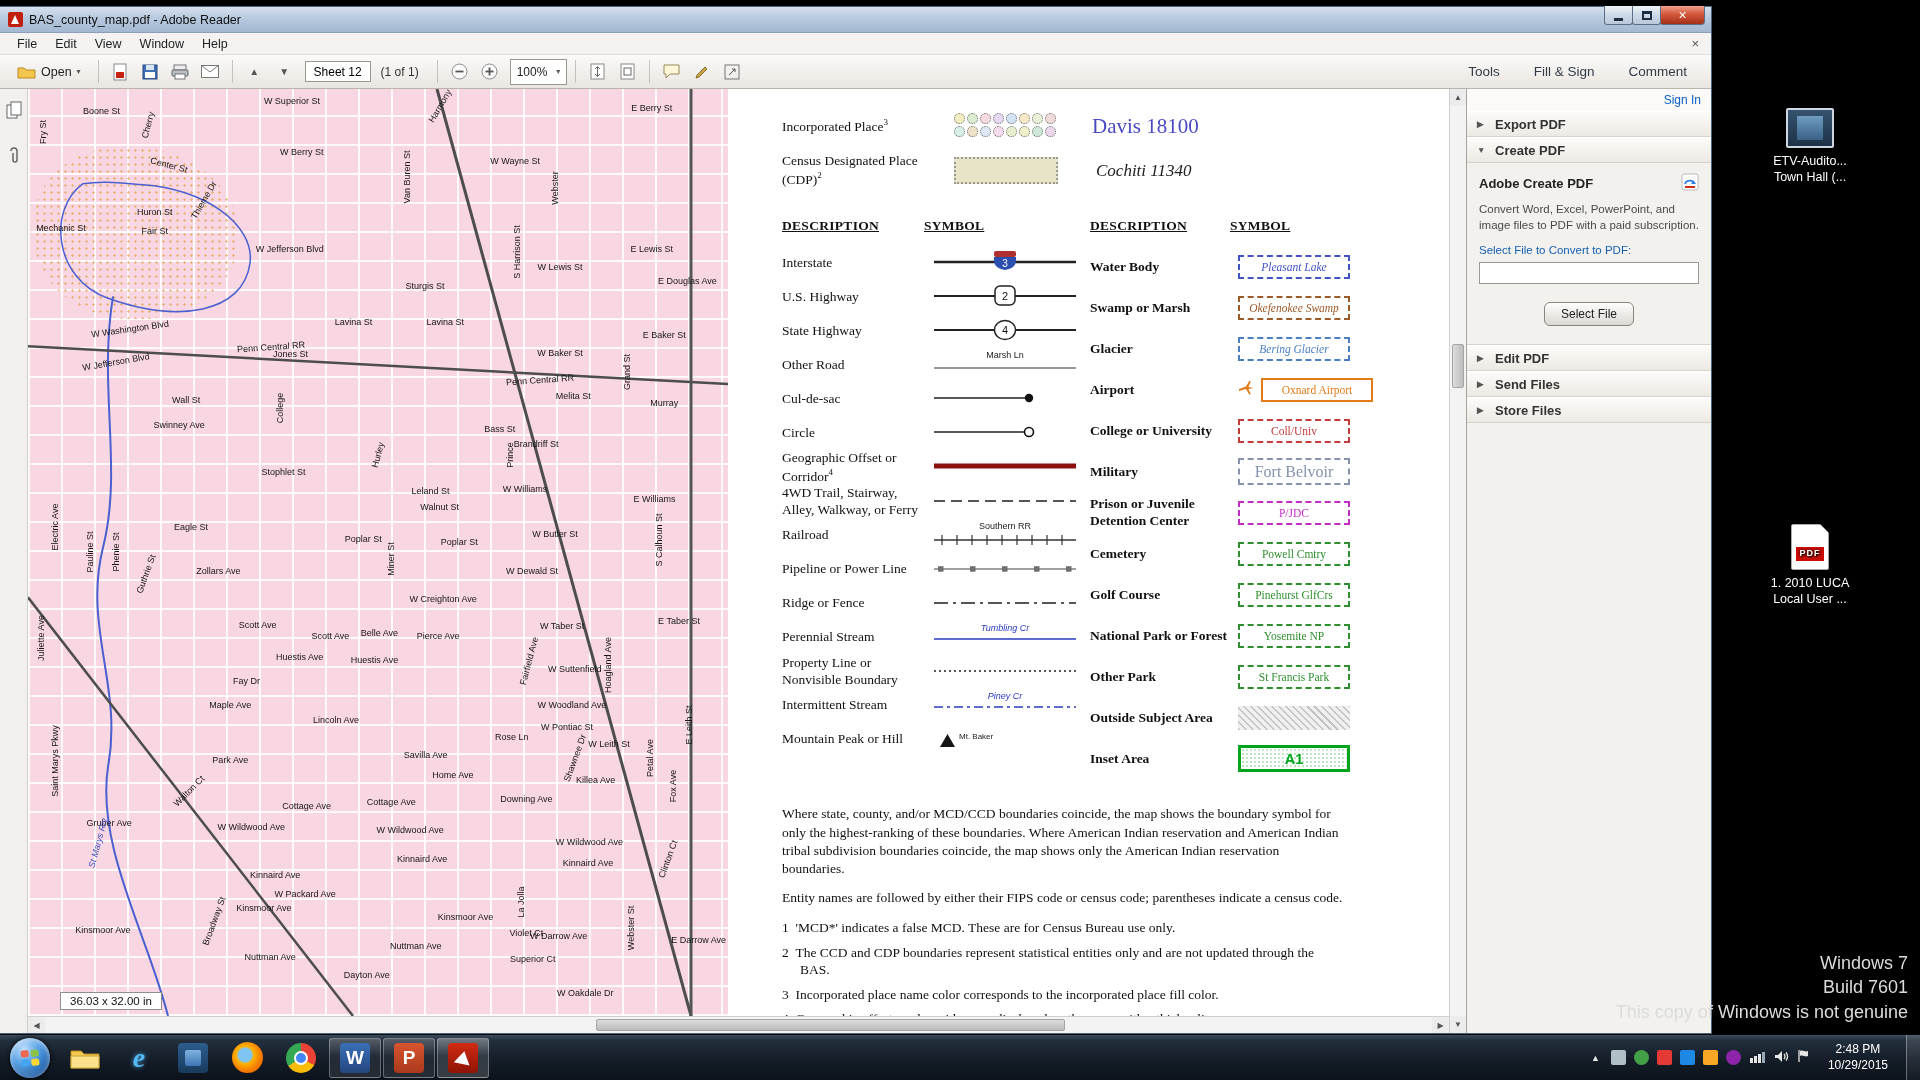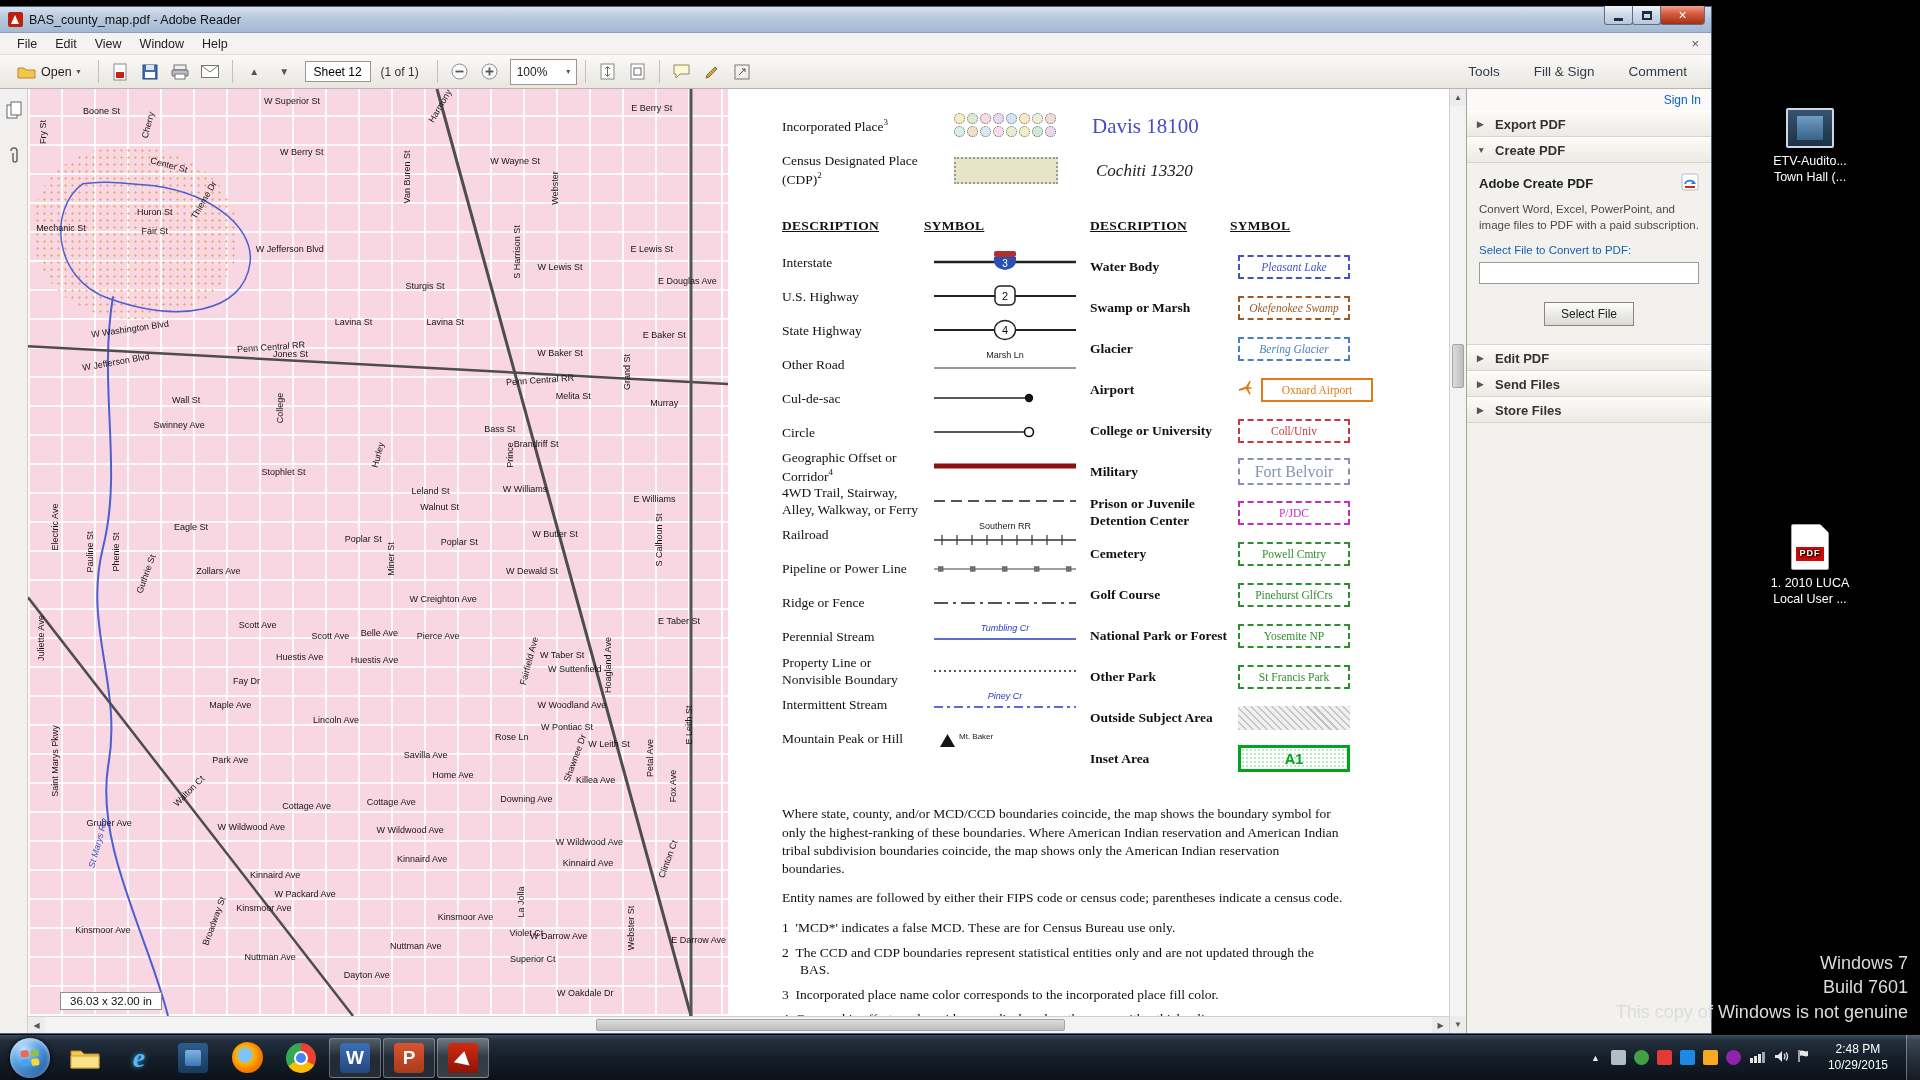--- a/index.html
+++ b/index.html
@@ -33,21 +33,21 @@
   .toolbar { height:34px; flex:none; display:flex; align-items:center;
     background:linear-gradient(#fbfaf9,#e9e6e1); border-bottom:1px solid #b9b4ac; padding:0 8px; gap:3px; }
   .open-btn { display:flex; align-items:center; gap:5px; height:26px; padding:0 9px; background:transparent;
     border:none; font-size:12.5px; color:#222; font-family:inherit; }
   .tb-ico { width:27px; height:25px; display:flex; align-items:center; justify-content:center; }
   .tb-arrow { font-size:10px; color:#555; }
   .tb-sep { width:1px; height:23px; background:#c6c1b9; margin:0 5px; }
   .page-input { width:66px; height:21px; border:1px solid #9b968e; font-size:12px; text-align:center;
     font-family:inherit; background:#fff; margin-left:4px; }
   .page-count { font-size:12px; color:#333; margin:0 10px 0 7px; white-space:nowrap; }
-  .zoom-box { display:flex; align-items:center; gap:19px; height:21px; border:1px solid #9b968e;
+  .zoom-box { display:flex; align-items:center; gap:9px; height:21px; border:1px solid #9b968e;
     background:#fff; padding:12px 6px; font-size:12px; color:#222; margin-left:4px; }
   .dd { font-size:8px; color:#555; }
   .tb-right { margin-left:auto; display:flex; gap:34px; padding-right:16px; font-size:13.5px; color:#323c49; }
 
   
   .content { flex:1; display:flex; min-height:0; }
   .navstrip { width:28px; flex:none; background:#f1f0ee; border-right:1px solid #d2cfca;
     display:flex; flex-direction:column; align-items:center; padding-top:12px; gap:24px; }
   .docarea { flex:1; position:relative; background:#9b9b9b; min-width:0; }
   .page { position:absolute; inset:0 0 17px 0; display:flex; overflow:hidden; background:#fff; }
@@ -131,21 +131,21 @@
   .panel-section { height:26px; flex:none; display:flex; align-items:center; gap:8px; padding:0 10px;
     background:linear-gradient(#fcfbf9,#edeae4); border-top:1px solid #fff; border-bottom:1px solid #d7d3cc;
     font-weight:bold; color:#333; }
   .tri { font-size:8.5px; color:#555; width:10px; }
   .create-body { padding:10px 12px 18px; border-bottom:1px solid #d7d3cc; }
   .cp-title { display:flex; align-items:center; justify-content:space-between; font-weight:bold; font-size:13px; color:#222; }
   .cp-desc { font-size:11.5px; color:#4a4a4a; line-height:1.4; margin:7px 0 11px; }
   .cp-select { font-size:11.5px; color:#1560b0; margin-bottom:6px; }
   .cp-input { width:100%; height:22px; border:1px solid #999; background:#fff; font-family:inherit; }
   .cp-btn { display:block; margin:18px auto 0; padding:4px 16px; font-size:12px; font-family:inherit;
-    background:linear-gradient(#fdfdfd,#dcd9d3); border:1px solid #8a857d; border-radius:0; color:#222; }
+    background:linear-gradient(#fdfdfd,#dcd9d3); border:1px solid #8a857d; border-radius:6px; color:#222; }
 
   
   .dicon { position:absolute; width:124px; text-align:center; color:#fff; font-size:12.5px; line-height:1.3;
     text-shadow:1px 1px 2px #000, 0 0 3px #000; }
   .dicon .ic { margin:0 auto 5px; }
   .dicon1 { left:1748px; top:108px; }
   .dicon2 { left:1748px; top:524px; }
   .video-ic { width:48px; height:40px; background:linear-gradient(#35536f,#1d3247); border:2px solid #cfd8e2; border-radius:2px; position:relative; }
   .video-ic::after { content:""; position:absolute; inset:6px 9px; background:linear-gradient(#6f9cc2,#3a6287); }
   .pdf-ic { width:38px; height:46px; background:#fff; border:1px solid #aaa; border-radius:2px; position:relative; }
@@ -403,21 +403,21 @@
                 <span class="street" style="left: 12.5%; top: 49.9%; transform: translate(-50%, -50%) rotate(-90deg);">Phenie St</span>
                 <span class="street" style="left: 51.9%; top: 50.7%; transform: translate(-50%, -50%) rotate(-90deg);">Miner St</span>
                 <span class="street" style="left: 27.2%; top: 52%; transform: translate(-50%, -50%) rotate(0deg);">Zollars Ave</span>
                 <span class="street" style="left: 16.8%; top: 52.3%; transform: translate(-50%, -50%) rotate(-70deg);">Guthrie St</span>
                 <span class="street" style="left: 72%; top: 52%; transform: translate(-50%, -50%) rotate(0deg);">W Dewald St</span>
                 <span class="street" style="left: 59.3%; top: 55%; transform: translate(-50%, -50%) rotate(0deg);">W Creighton Ave</span>
                 <span class="street" style="left: 32.8%; top: 57.8%; transform: translate(-50%, -50%) rotate(0deg);">Scott Ave</span>
                 <span class="street" style="left: 43.2%; top: 59%; transform: translate(-50%, -50%) rotate(0deg);">Scott Ave</span>
                 <span class="street" style="left: 50.2%; top: 58.7%; transform: translate(-50%, -50%) rotate(0deg);">Belle Ave</span>
                 <span class="street" style="left: 58.6%; top: 59%; transform: translate(-50%, -50%) rotate(0deg);">Pierce Ave</span>
-                <span class="street" style="left: 76.3%; top: 57.9%; transform: translate(-50%, -50%) rotate(0deg); margin-top: 29px;">W Taber St</span>
+                <span class="street" style="left: 76.3%; top: 57.9%; transform: translate(-50%, -50%) rotate(0deg);">W Taber St</span>
                 <span class="street" style="left: 93%; top: 57.4%; transform: translate(-50%, -50%) rotate(0deg);">E Taber St</span>
                 <span class="street" style="left: 38.8%; top: 61.3%; transform: translate(-50%, -50%) rotate(0deg);">Huestis Ave</span>
                 <span class="street" style="left: 49.5%; top: 61.6%; transform: translate(-50%, -50%) rotate(0deg);">Huestis Ave</span>
                 <span class="street" style="left: 71.6%; top: 61.7%; transform: translate(-50%, -50%) rotate(-75deg);">Fairfield Ave</span>
                 <span class="street" style="left: 78.1%; top: 62.6%; transform: translate(-50%, -50%) rotate(0deg);">W Suttenfield</span>
                 <span class="street" style="left: 29.8%; top: 63.9%; transform: translate(-50%, -50%) rotate(0deg); padding-left: 20px;">Fay Dr</span>
                 <span class="street" style="left: 28.9%; top: 66.4%; transform: translate(-50%, -50%) rotate(0deg);">Maple Ave</span>
                 <span class="street" style="left: 77.7%; top: 66.5%; transform: translate(-50%, -50%) rotate(0deg);">W Woodland Ave</span>
                 <span class="street" style="left: 44%; top: 68.1%; transform: translate(-50%, -50%) rotate(0deg);">Lincoln Ave</span>
                 <span class="street" style="left: 77%; top: 68.8%; transform: translate(-50%, -50%) rotate(0deg);">W Pontiac St</span>
@@ -486,21 +486,21 @@
                   <span class="inc-circle" style="background: rgb(230, 238, 207);"></span>
                   <span class="inc-circle" style="background: rgb(240, 240, 200);"></span>
                   <span class="inc-circle" style="background: rgb(208, 232, 216);"></span>
                   <span class="inc-circle" style="background: rgb(234, 216, 234);"></span>
                 </span>
               <span class="ex-davis">Davis 18100</span>
             </div>
             <div class="leg-row2">
               <span class="leg-lab"><span>Census Designated Place (CDP)</span><sup>2</sup></span>
               <span class="cdp-box"></span>
-              <span class="ex-cochiti">Cochiti 13320</span>
+              <span class="ex-cochiti">Cochiti 11340</span>
             </div>
             <div class="leg-head">
               <span class="lh1"><span class="ul">DESCRIPTION</span></span>
               <span class="lh2"><span class="ul">SYMBOL</span></span>
               <span class="lh3"><span class="ul">DESCRIPTION</span></span>
               <span class="lh4"><span class="ul">SYMBOL</span></span>
             </div>
             <div class="leg-cols">
               <div class="leg-col1" id="leg-col1">
                   <div class="l1-row">

